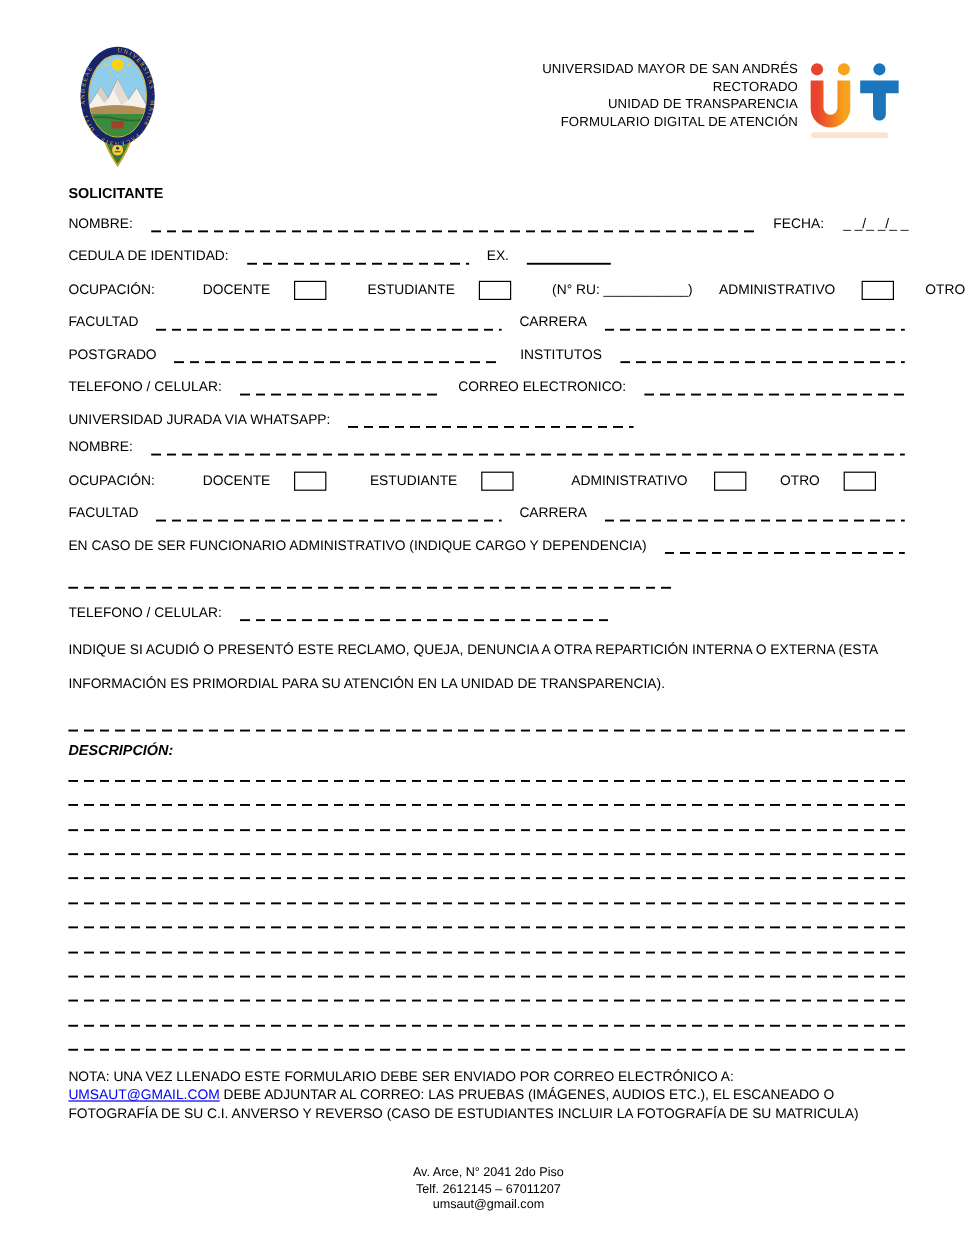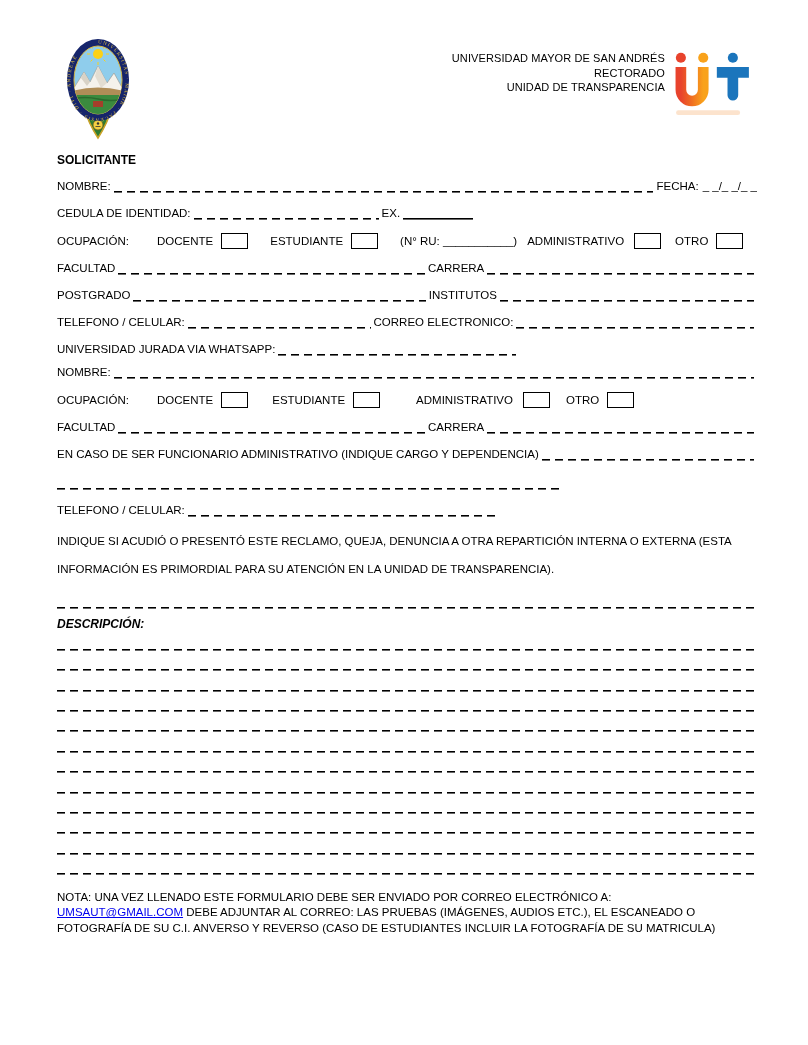--- a/index.html
+++ b/index.html
@@ -9,21 +9,21 @@
 
   
   .header { display:flex; align-items:flex-start; }
   .header-center { flex:1; text-align:right; padding-top:13px; font-size:11px; line-height:14.5px; letter-spacing:.1px; }
   .umsa-logo { flex:0 0 86px; }
   .ut-logo { flex:0 0 92px; padding-top:12px; text-align:center; }
 
   
   .section-title { font-weight:bold; font-size:12px; margin-top:9px; }
   .section-title.inv { margin-top:20px; }
-  .row { display:flex; align-items:flex-end; font-size:11.5px; line-height:15px; margin-top:12px; white-space:nowrap; }
+  .row { display:flex; align-items:flex-end; font-size:11.5px; line-height:15px; margin-top:12px; white-space:nowrap;gap:12px; }
   .lbl { flex:0 0 auto; }
   .fill { flex:1 1 auto; height:14px; margin:0 3px;
           background-image:repeating-linear-gradient(to right, #000 0 8px, transparent 8px 13px);
           background-size:100% 1.6px; background-repeat:no-repeat; background-position:left bottom 1px; }
   .fill.solid { background-image:linear-gradient(#000 0 0); }
   .fill.fx238 { flex:0 0 238px; }
   .fill.fx185 { flex:0 0 185px; }
   .fill.fx70  { flex:0 0 70px; }
   .fill.fx310 { flex:0 0 310px; }
   .fill.fx505 { flex:0 0 505px; margin-left:0; }
@@ -82,20 +82,21 @@
           <rect x="15" y="57" width="52" height="22" fill="#3b8a3e"></rect>
           <path d="M15,61 Q28,58 41,61 T67,61" stroke="#2b6b2e" stroke-width="1.5" fill="none"></path>
           <rect x="36" y="63" width="10" height="6" fill="#a43f2a"></rect>
         </g>
       </svg>
     </div>
     <div class="header-center">
       <div>UNIVERSIDAD MAYOR DE SAN ANDRÉS</div>
       <div>RECTORADO</div>
       <div>UNIDAD DE TRANSPARENCIA</div>
+      <div>FORMULARIO DIGITAL DE ATENCIÓN</div>
     </div>
     <div class="ut-logo">
       <svg viewBox="0 0 88 70" width="86" height="68">
         <defs>
           <linearGradient id="utg" x1="0" y1="0" x2="1" y2="0">
             <stop offset="0" stop-color="#e8432d"></stop>
             <stop offset="0.45" stop-color="#ef6b22"></stop>
             <stop offset="1" stop-color="#f9a21b"></stop>
           </linearGradient>
         </defs>
@@ -228,14 +229,19 @@
       <div class="desc-line"></div>
       <div class="desc-line"></div>
     </div>
 
   <div class="nota">
     <div class="nota-line">NOTA: UNA VEZ LLENADO ESTE FORMULARIO DEBE SER ENVIADO POR CORREO ELECTRÓNICO A:</div>
     <div class="nota-line"><span class="email-link" style="color: rgb(0, 0, 238);">UMSAUT@GMAIL.COM</span><span> DEBE ADJUNTAR AL CORREO: LAS PRUEBAS (IMÁGENES, AUDIOS ETC.), EL ESCANEADO O</span></div>
     <div class="nota-line">FOTOGRAFÍA DE SU C.I. ANVERSO Y REVERSO (CASO DE ESTUDIANTES INCLUIR LA FOTOGRAFÍA DE SU MATRICULA)</div>
   </div>
 
+  <div class="footer">
+    <div>Av. Arce, N° 2041 2do Piso</div>
+    <div>Telf. 2612145 – 67011207</div>
+    <div>umsaut@gmail.com</div>
+  </div>
 
 </div>
 
 </body></html>

